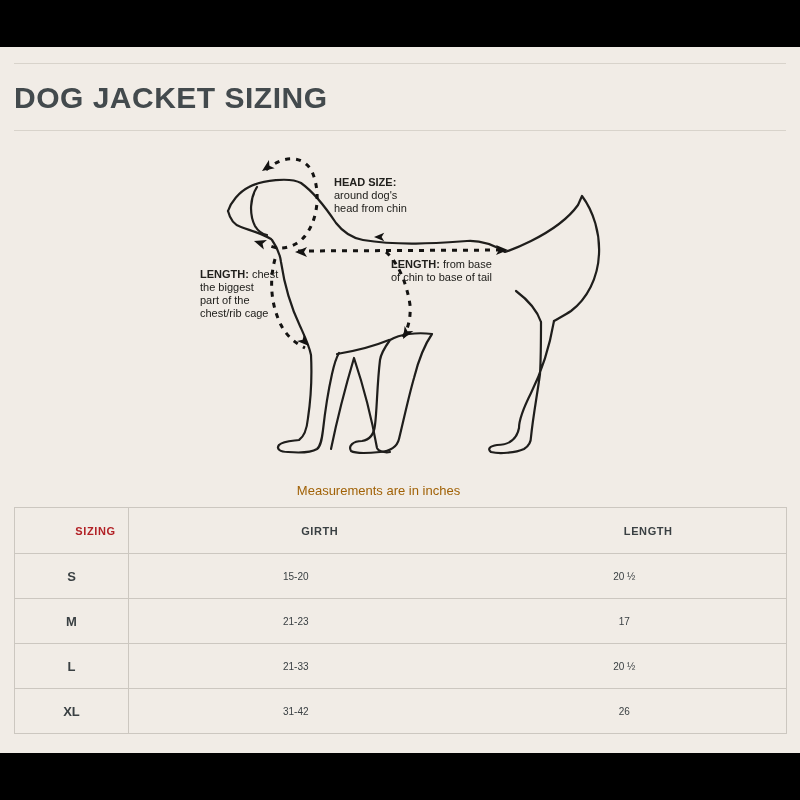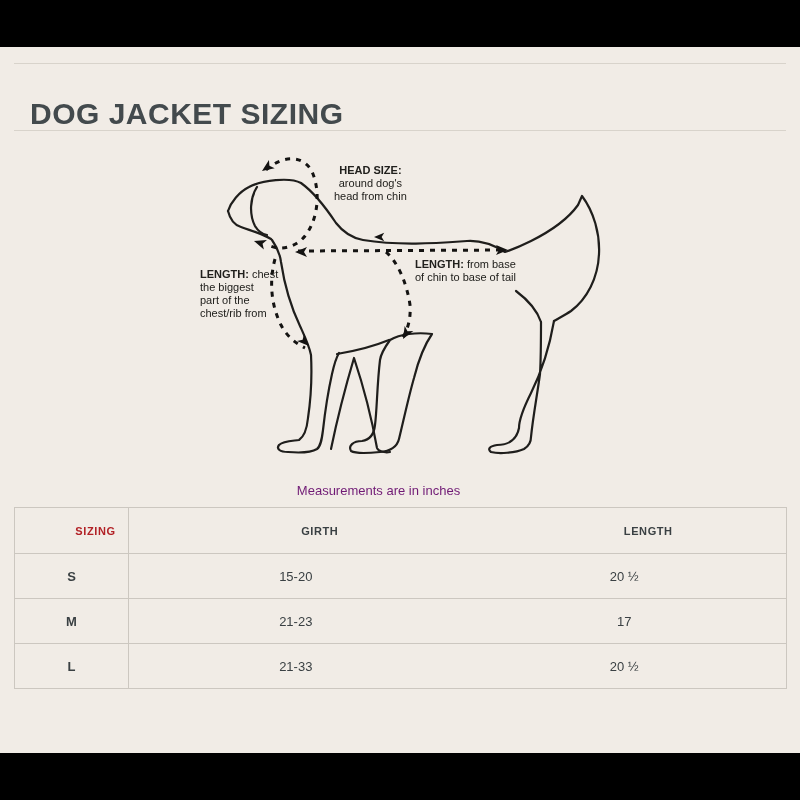--- a/index.html
+++ b/index.html
@@ -10,49 +10,49 @@
   }
   .bar { position:absolute; left:0; width:800px; background:#000; }
   .bar-top { top:0; height:47px; }
   .bar-bottom { top:753px; height:47px; }
 
   .rule { position:absolute; left:14px; width:772px; height:1px; background:#d8d3cb; }
   .rule-top { top:63px; }
   .rule-bottom { top:130px; }
 
   .page-title {
-    position:absolute; left:14px; top:81px; margin:16px;
+    position:absolute; left:14px; top:81px; margin:0;
     font-size:30px; font-weight:bold; letter-spacing:0.5px; color:#434a4d;
   }
 
   svg.diagram { position:absolute; left:0; top:0; }
 
   .ann { position:absolute; font-size:11px; line-height:13px; color:#21201d; }
   .ann b { font-weight:bold; }
-  .ann-head { left:334px; top:164px;text-align:center; }
+  .ann-head { left:334px; top:176px; }
   .ann-girth { left:200px; top:268px; }
-  .ann-length { left:415px; top:258px; }
+  .ann-length { left:391px; top:258px; }
 
   .note {
     position:absolute; left:0; top:483px; width:757px;
-    text-align:center; font-size:13px; color:#701a75;
+    text-align:center; font-size:13px; color:#a16207;
   }
 
   table.sizing {
     position:absolute; left:14px; top:507px; width:772px;
     border-collapse:collapse; table-layout:fixed;
     color:#3a4043; border:1px solid #ccc7c0;
   }
   .sizing th, .sizing td {
     border-top:1px solid #ccc7c0; border-bottom:1px solid #ccc7c0;
     text-align:center; vertical-align:middle; padding:0;
   }
   .sizing th:first-child, .sizing td:first-child { border-right:1px solid #ccc7c0; }
   .sizing thead th { height:45px; font-size:11px; font-weight:bold; letter-spacing:0.6px;padding-left:48px; }
-  .sizing tbody td { height:44px; font-size:13px; }
+  .sizing tbody td { height:44px; font-size:10px; }
   .sizing td.size { font-weight:bold; font-size:13px; }
   .red { color:#b22126; }
 </style>
 </head>
 <body>
 
 <div class="bar bar-top"></div>
 
 <div class="rule rule-top"></div>
 <h1 class="page-title">DOG JACKET SIZING</h1>
@@ -113,21 +113,21 @@
 <div class="ann ann-head">
   <div><b>HEAD SIZE:</b></div>
   <div>around dog's</div>
   <div>head from chin</div>
 </div>
 
 <div class="ann ann-girth">
   <div><b>LENGTH:</b><span> chest</span></div>
   <div>the biggest</div>
   <div>part of the</div>
-  <div>chest/rib from</div>
+  <div>chest/rib cage</div>
 </div>
 
 <div class="ann ann-length">
   <div><b>LENGTH:</b><span> from base</span></div>
   <div>of chin to base of tail</div>
 </div>
 
 <div class="note">Measurements are in inches</div>
 
 <table class="sizing">
@@ -152,16 +152,21 @@
     <tr>
       <td class="size">M</td>
       <td>21-23</td>
       <td>17</td>
     </tr>
     <tr>
       <td class="size">L</td>
       <td>21-33</td>
       <td>20 ½</td>
     </tr>
+    <tr>
+      <td class="size">XL</td>
+      <td>31-42</td>
+      <td>26</td>
+    </tr>
   </tbody>
 </table>
 
 <div class="bar bar-bottom"></div>
 
 </body></html>

